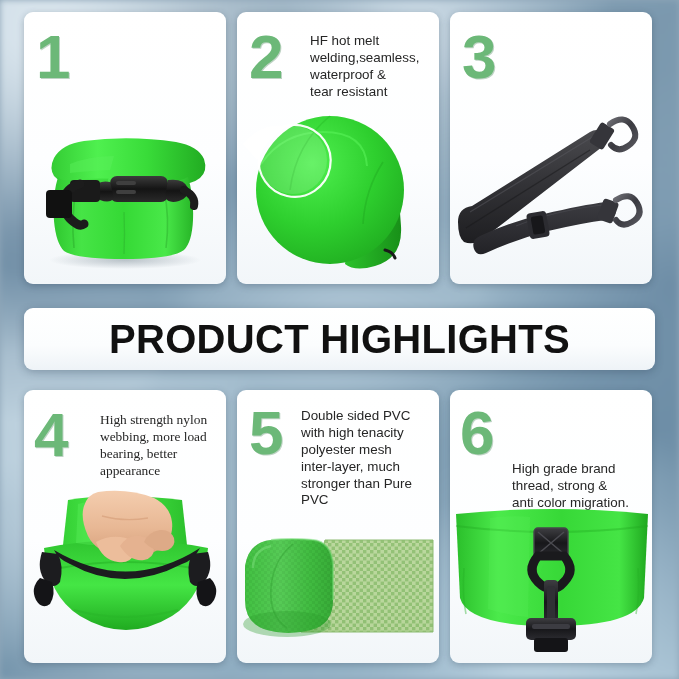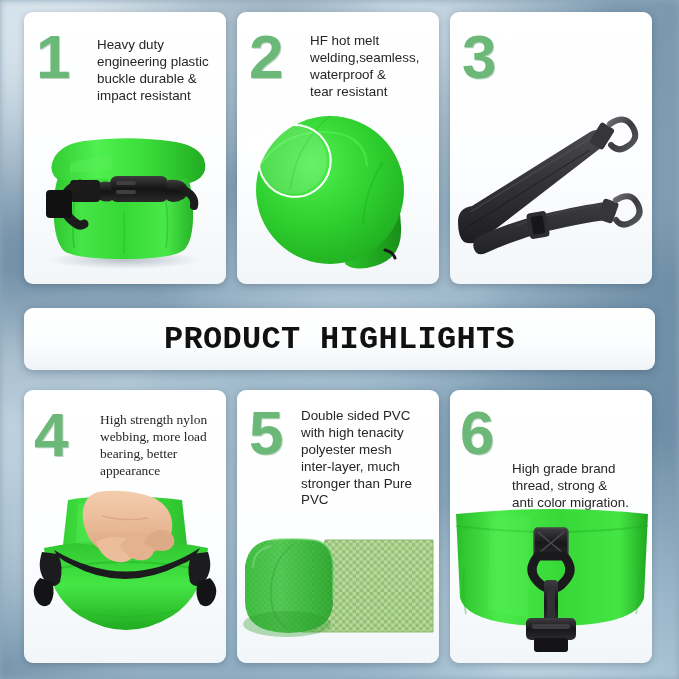--- a/index.html
+++ b/index.html
@@ -39,35 +39,31 @@
   .txt{position:absolute;color:#262626;font-size:13.4px;line-height:1.26;
     font-family:"Liberation Sans",sans-serif;white-space:pre-line;}
 
   .photo{position:absolute;left:0;right:0;}
 
   
   #banner{position:absolute;left:24px;top:308px;width:631px;height:62px;
     border-radius:9px;background:linear-gradient(180deg,#ffffff 0%,#fbfdfe 60%,#eef3f7 100%);
     box-shadow:0 2px 8px rgba(40,60,80,.32);
     display:flex;align-items:center;justify-content:center;}
-  #banner-title{font-size:32px;font-weight:700;color:#111;letter-spacing:.3px;
-    font-family:Liberation Mono, monospace;}
+  #banner-title{font-size:40px;font-weight:700;color:#111;letter-spacing:.3px;
+    font-family:Liberation Sans, sans-serif;}
 </style>
 </head>
 <body>
 
 <div id="stage">
   <div class="bg"></div>
 
   <div class="card" style="left:24px;top:12px;width:202px;height:272px;">
     <div class="num" style="left:12px;top:14px;font-size:62px;">1</div>
-    <div class="txt" style="left:73px;top:25px;width:126px;">Heavy duty
-engineering plastic
-buckle durable &amp;
-impact resistant</div>
     <div class="photo" style="top:92px;height:180px;">
       <svg viewBox="0 0 202 180" width="202" height="180">
         <defs>
           <linearGradient id="g1body" x1="0" y1="0" x2="1" y2="0">
             <stop offset="0" stop-color="#2fc72f"></stop>
               <stop offset=".2" stop-color="#46e446"></stop>
             <stop offset=".5" stop-color="#35d935"></stop>
               <stop offset=".8" stop-color="#49e849"></stop>
             <stop offset="1" stop-color="#27b527"></stop>
           </linearGradient>

